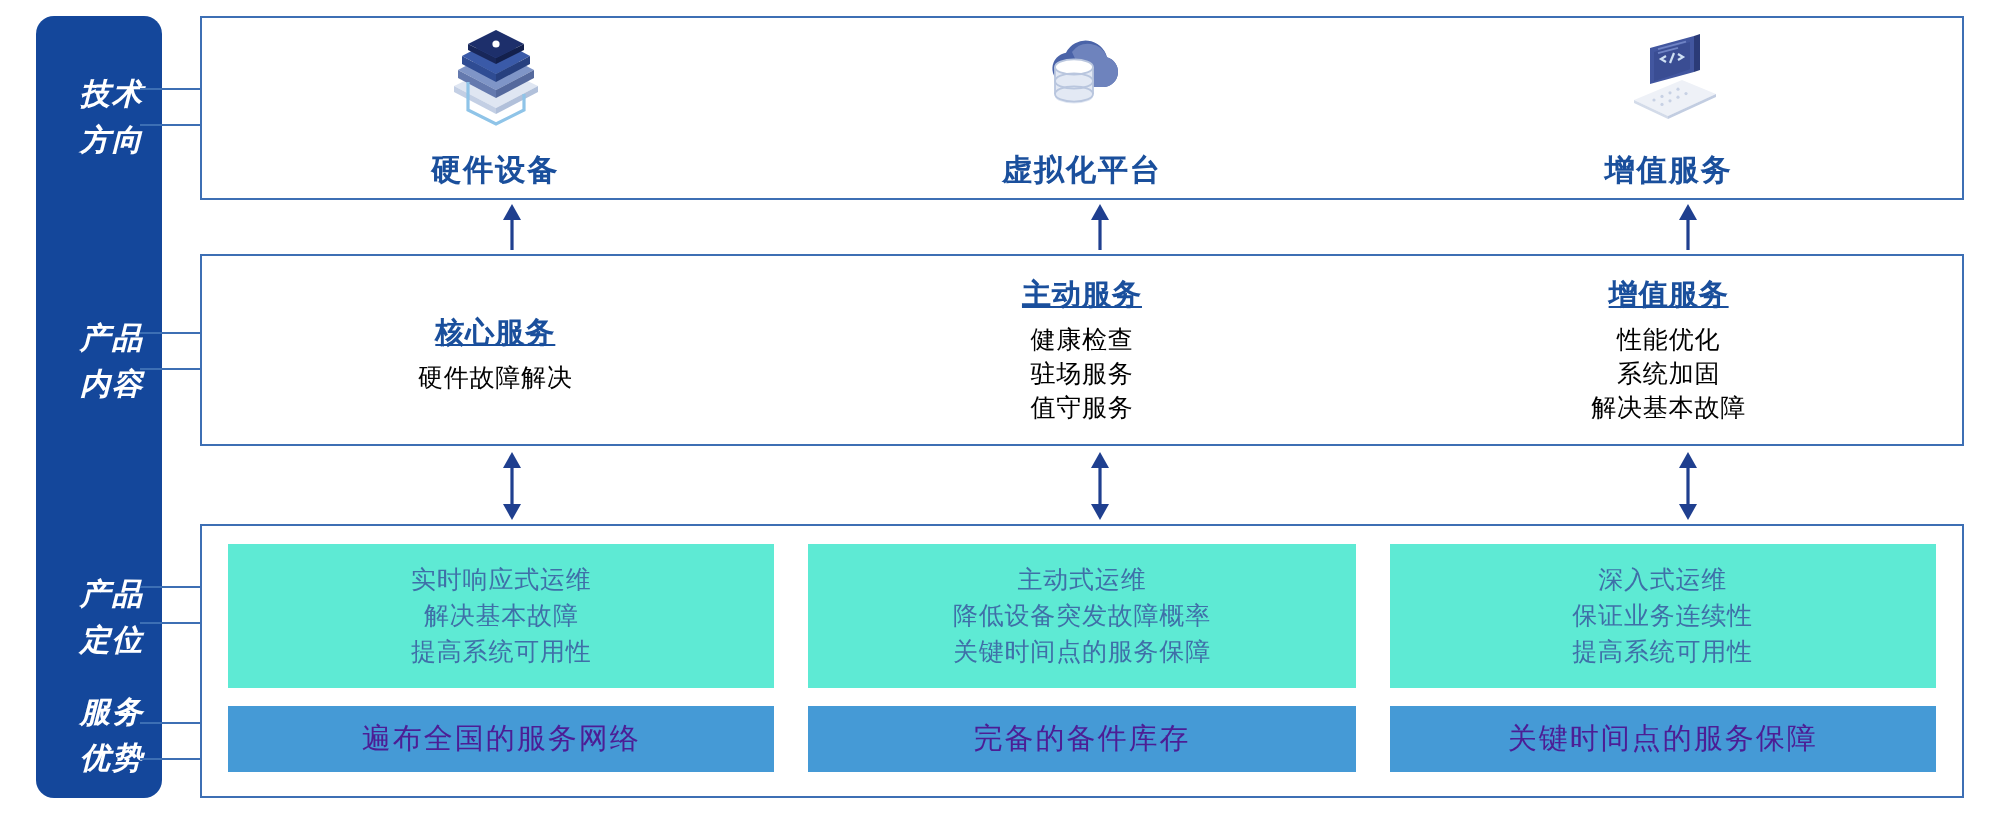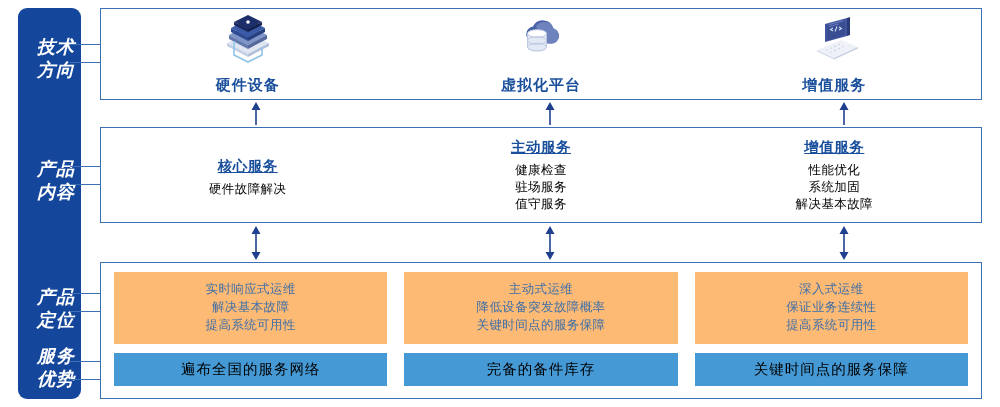--- a/index.html
+++ b/index.html
@@ -24,21 +24,21 @@
     height: 391px;
     background: #14479b;
     border-radius: 9px;
   }
   .rail-label {
     position: absolute;
     left: 0;
     width: 76px;
     text-align: center;
     color: #ffffff;
-    font-size: 18px;
+    font-size: 15px;
     font-style: italic;
     font-weight: bold;
     line-height: 23px;
     letter-spacing: 1px;
   }
   .rail-label span { display: block; }
   .rl-1 { top: 28px; }
   .rl-2 { top: 150px; }
   .rl-3 { top: 278px; }
   .rl-4 { top: 337px; }
@@ -119,42 +119,41 @@
     top: 9px;
     right: 13px;
     bottom: 9px;
     display: flex;
     flex-direction: column;
     gap: 9px;
   }
   .bottom-row { display: flex; gap: 17px; }
   .gray-box {
     flex: 1;
-    background: #fdba74;
+    background: #5eead4;
     height: 72px;
     display: flex;
     flex-direction: column;
     align-items: center;
     justify-content: center;
-    font-family: Liberation Mono, monospace;
   }
   .gray-line {
     font-size: 12.5px;
     color: #3f6fa8;
     line-height: 18px;
     letter-spacing: 0.4px;
   }
   .blue-bar {
     flex: 1;
     background: #459ad6;
     height: 33px;
     display: flex;
     align-items: center;
     justify-content: center;
-    color: #000000;
+    color: #4c1d95;
     font-size: 14.5px;
     letter-spacing: 1px;
   }
 
   
   .arrow {
     position: absolute;
     width: 14px;
   }
 </style>

